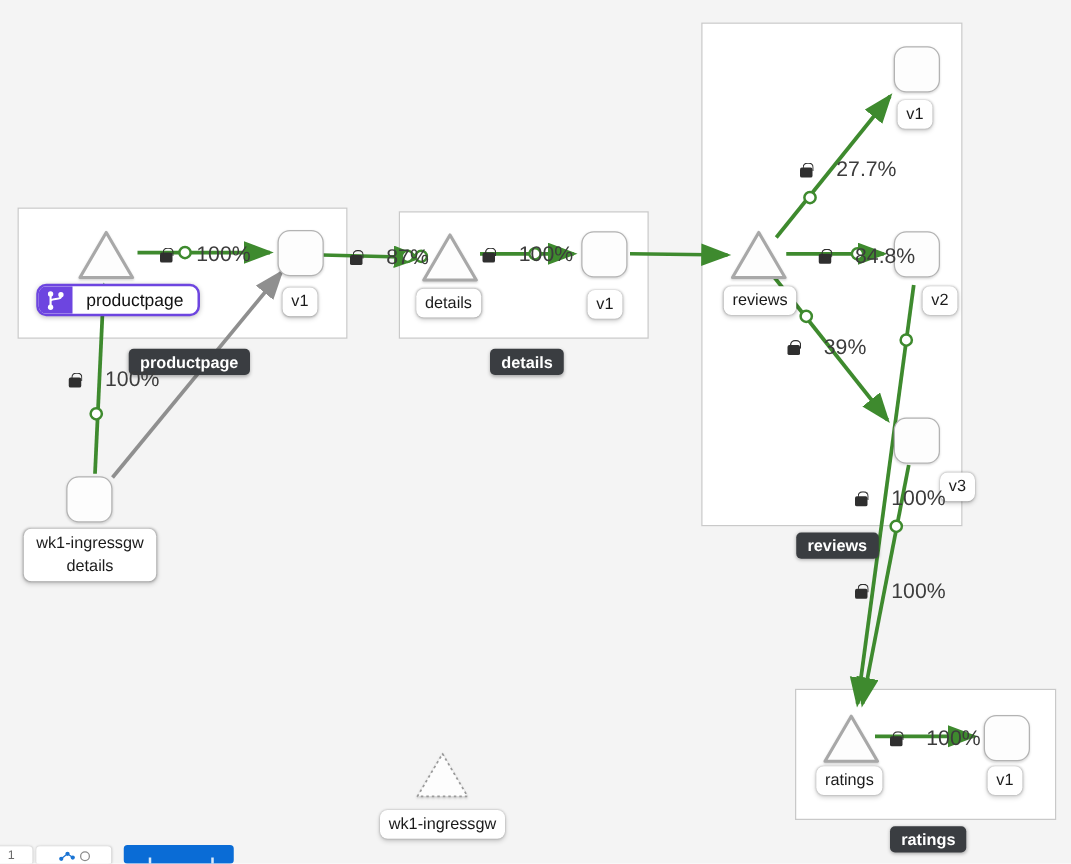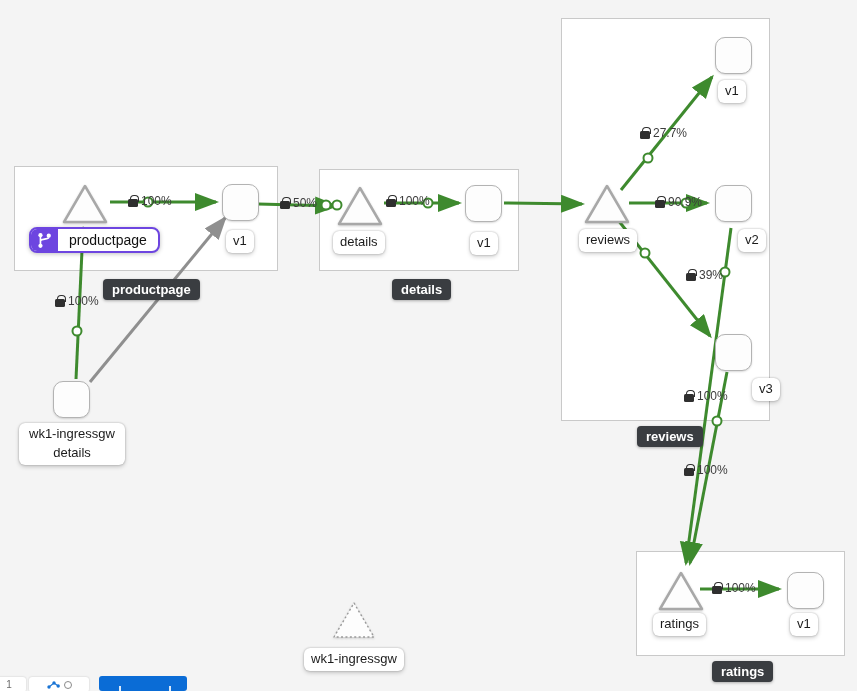--- a/index.html
+++ b/index.html
@@ -31,22 +31,22 @@
   .gbadge{position:absolute;z-index:4;background:var(--dark);color:#fff;font-weight:700;
       font-size:13px;padding:3px 9px;border-radius:4px;white-space:nowrap;
       box-shadow:0 1px 3px rgba(0,0,0,.3)}
 
   .selbadge{position:absolute;z-index:5;display:flex;align-items:stretch;background:#fff;
       border:2px solid var(--purple);border-radius:8px;overflow:hidden;
       box-shadow:0 1px 4px rgba(0,0,0,.25)}
   .selicon{width:27px;background:var(--purple);display:flex;align-items:center;justify-content:center}
   .seltext{padding:3px 11px;font-size:14px;color:#111;white-space:nowrap}
 
-  .elabel{position:absolute;z-index:4;display:flex;align-items:center;gap:3px;
-      font-size:12px;color:#3c3c3c;white-space:nowrap}
+  .elabel{position:absolute;z-index:4;display:flex;align-items:center;gap:19px;
+      font-size:17px;color:#3c3c3c;white-space:nowrap}
   .lock{position:relative;display:inline-block;width:10px;height:8px;background:#2f2f2f;
       border-radius:1.5px;margin-top:4px}
   .lock::before{content:'';position:absolute;top:-4.5px;left:1.5px;width:7px;height:6px;
       border:1.7px solid #2f2f2f;border-bottom:none;border-radius:4px 4px 0 0}
 
   .chip{position:absolute;z-index:6;background:#fff;border-radius:3px;height:15px;
       box-shadow:0 0 2px rgba(0,0,0,.2);display:flex;align-items:center;gap:4px;
       justify-content:center;font-size:10px;color:#6a6a6a}
   .bluebtn{position:absolute;z-index:6;background:var(--blue);border-radius:3px;border:none}
   .bluebtn .tick{position:absolute;bottom:0;width:2px;height:5px;background:rgba(255,255,255,.85)}
@@ -153,35 +153,35 @@
   <div class="gbadge" style="left:392px;top:279px">details</div>
   <div class="gbadge" style="left:637px;top:426px">reviews</div>
   <div class="gbadge" style="left:712px;top:661px">ratings</div>
 
   <div class="elabel" style="left:128px;top:194px">
       <span class="lock"></span>
       <span>100%</span>
     </div>
   <div class="elabel" style="left:280px;top:196px">
       <span class="lock"></span>
-      <span>50%</span>
+      <span>87%</span>
     </div>
   <div class="elabel" style="left:386px;top:194px">
       <span class="lock"></span>
       <span>100%</span>
     </div>
   <div class="elabel" style="left:640px;top:126px">
       <span class="lock"></span>
       <span>27.7%</span>
     </div>
   <div class="elabel" style="left:655px;top:195px">
       <span class="lock"></span>
-      <span>90.9%</span>
-    </div>
-  <div class="elabel" style="left:686px;top:268px">
+      <span>84.8%</span>
+    </div>
+  <div class="elabel" style="left:630px;top:268px">
       <span class="lock"></span>
       <span>39%</span>
     </div>
   <div class="elabel" style="left:684px;top:389px">
       <span class="lock"></span>
       <span>100%</span>
     </div>
   <div class="elabel" style="left:684px;top:463px">
       <span class="lock"></span>
       <span>100%</span>

